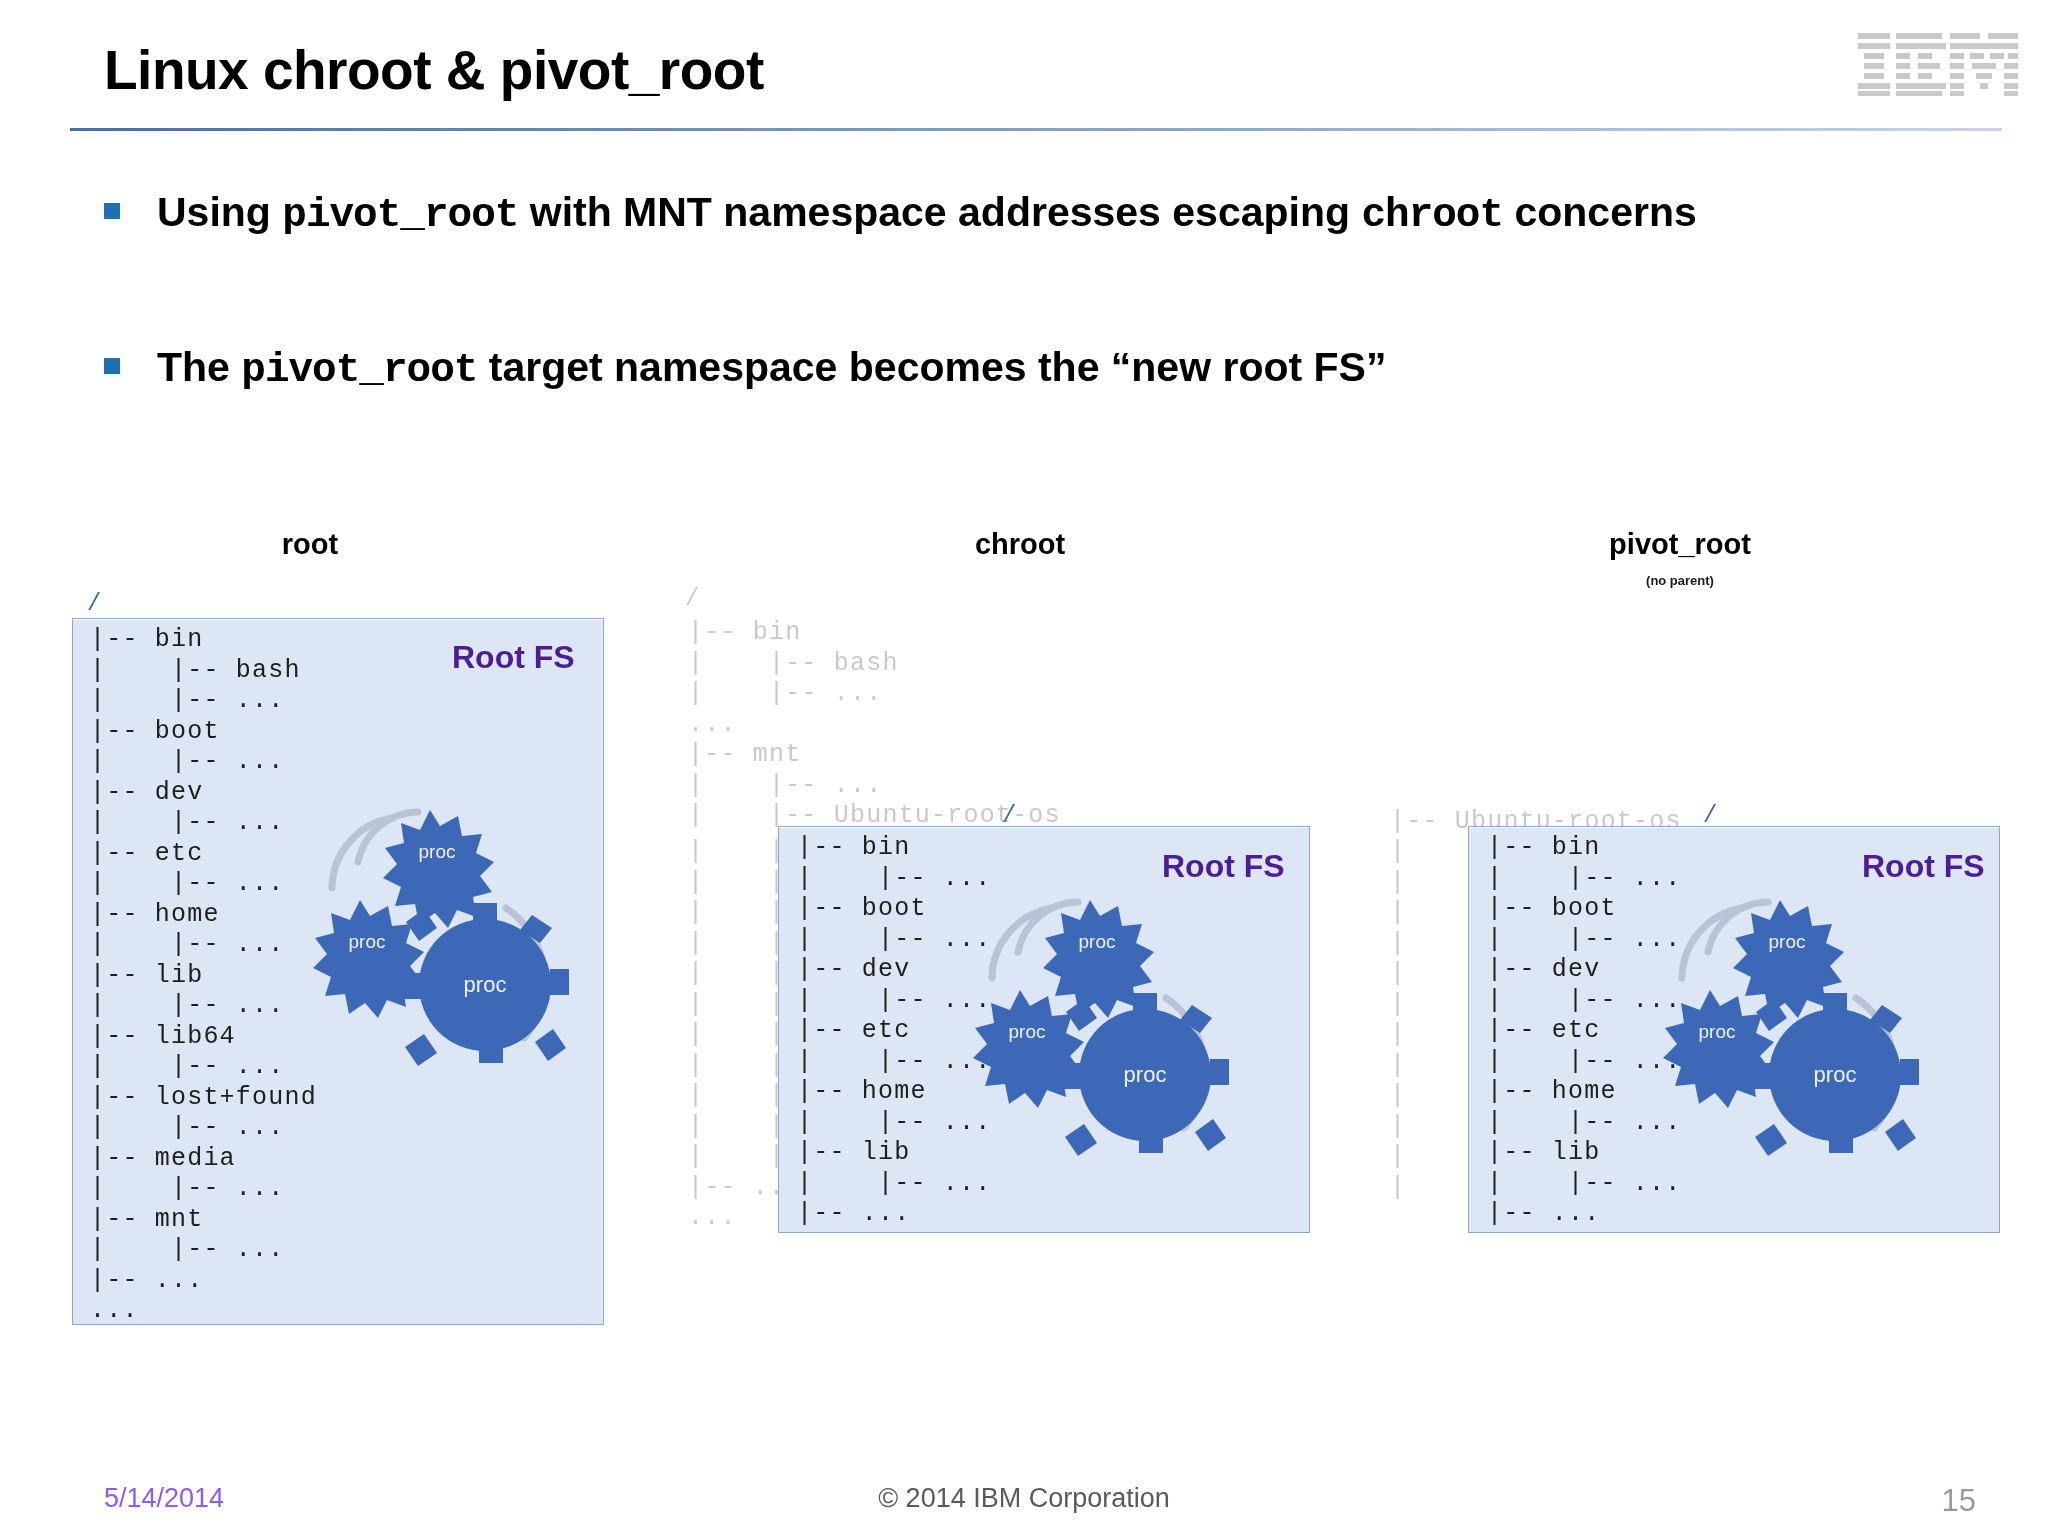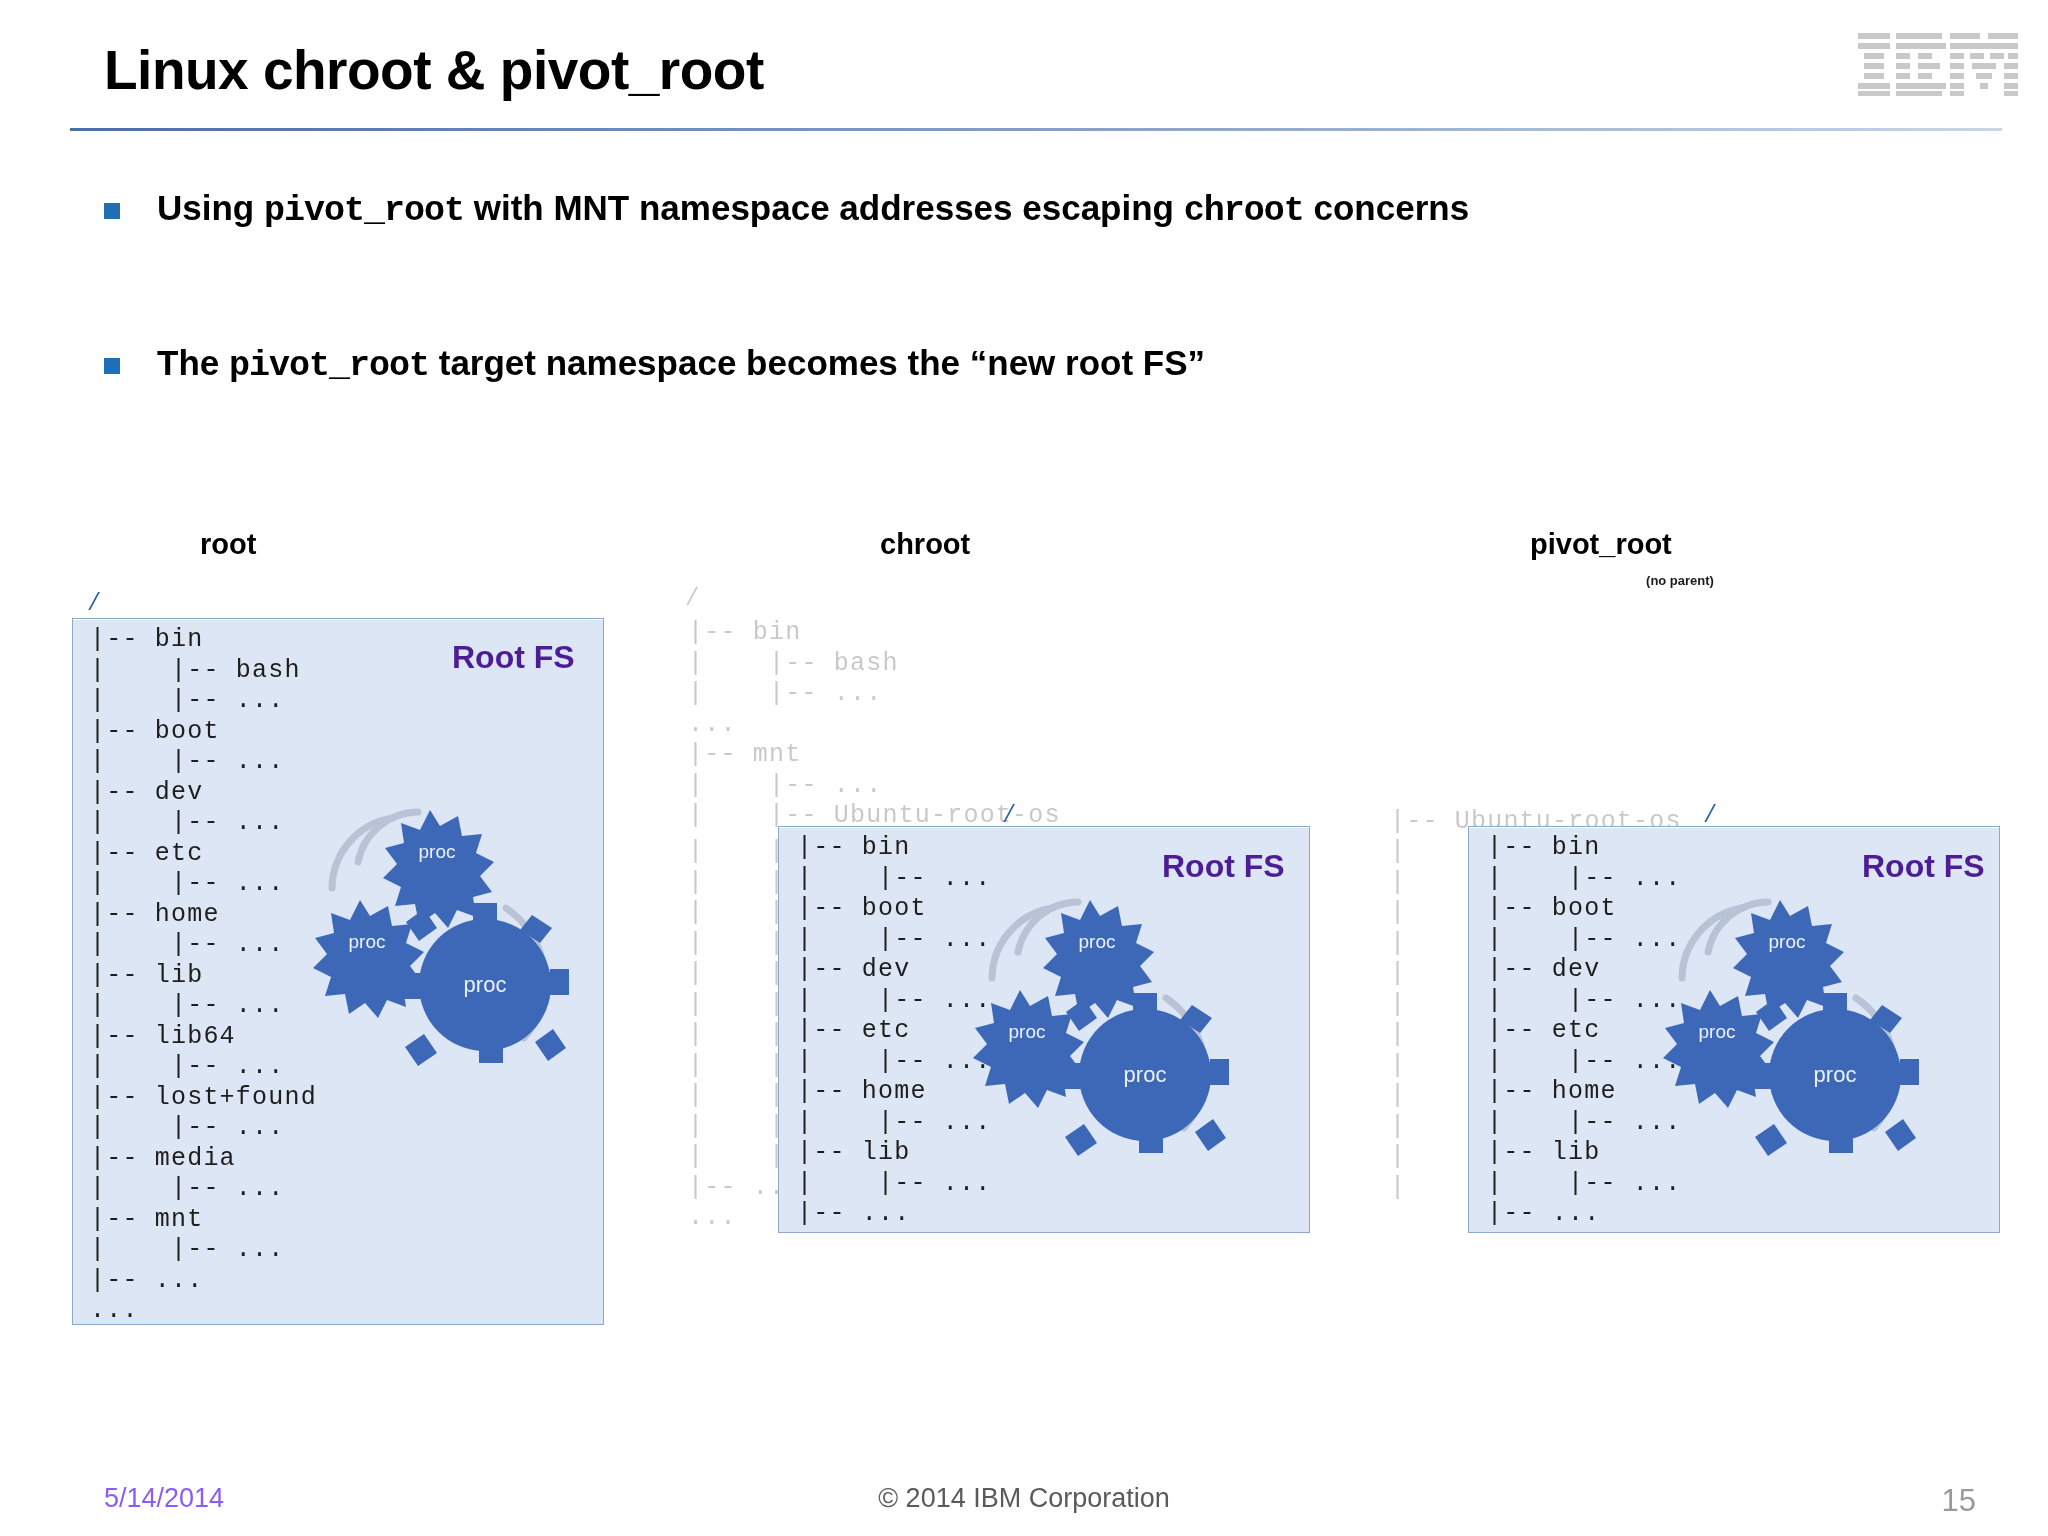--- a/index.html
+++ b/index.html
@@ -28,34 +28,34 @@
   }
 
   
   .bullet-row{ position:absolute; left:104px; }
   .bullet-mark{
     position:absolute; left:0px; top:18px;
     width:16px; height:16px; background:#1f6fb5;
   }
   .bullet-text{
     position:absolute; left:53px; top:0px;
-    font-size:35px; font-weight:bold; color:#000000;
+    font-size:41px; font-weight:bold; color:#000000;
     line-height:1.32; white-space:nowrap;
   }
   .mono{ font-family:"Liberation Mono", monospace; font-weight:bold; letter-spacing:-1px;}
   #bullet-0{ top:185px; }
   #bullet-0 .bullet-text{ white-space:normal; width:1800px;}
   #bullet-1{ top:340px; }
 
   
   #diagram{ position:absolute; left:0; top:0; width:2048px; height:1536px; }
 
   .col-title{
     position:absolute; font-size:29px; font-weight:bold; color:#000000;
-    text-align:left; white-space:nowrap;
+    text-align:center; white-space:nowrap;
   }
   .col-subtitle{
     position:absolute; font-size:13px; font-weight:bold; color:#1a1a1a;
     text-align:center; white-space:nowrap;
   }
 
   
   .tree{
     position:absolute;
     font-family:"Liberation Mono", monospace;

